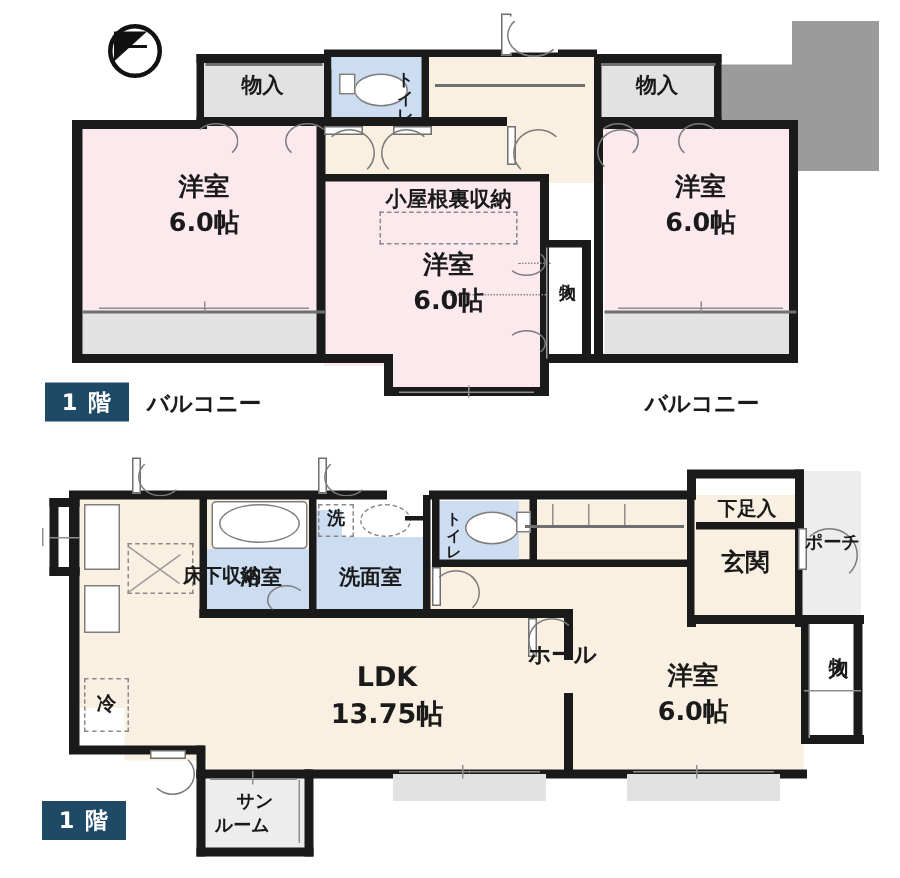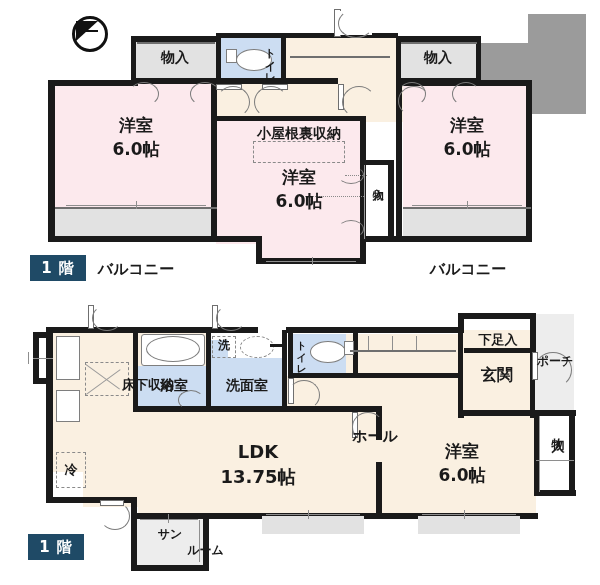--- a/index.html
+++ b/index.html
@@ -328,18 +328,18 @@
 
     <div class="lbl t18" style="left:200px;top:442px;width:116px;">LDK</div>
     <div class="lbl t18" style="left:196px;top:467px;width:124px;">13.75帖</div>
 
     <div class="lbl t17" style="left:412px;top:442px;width:100px;">洋室</div>
     <div class="lbl t17" style="left:412px;top:466px;width:100px;">6.0帖</div>
 
     <div class="lbl v t13" style="left:550px;top:428px;">物入</div>
 
     <div class="lbl t12" style="left:137px;top:528px;width:66px;">サン</div>
-    <div class="lbl t12" style="left:137px;top:544px;width:49px;padding-left:44px;">ルーム</div>
+    <div class="lbl t12" style="left:137px;top:544px;width:49px;">ルーム</div>
 
     <div class="badge" style="left:28px;top:534px;width:56px;height:26px;">1 階</div>
   </div>
 
 </div>
 
 </body></html>

